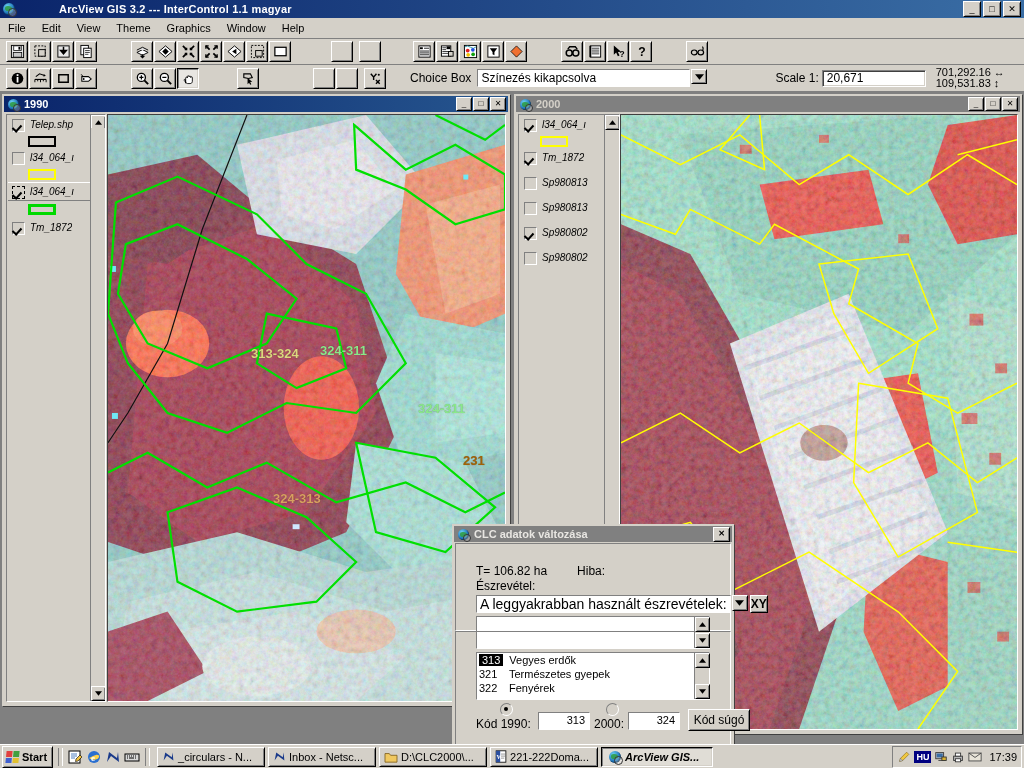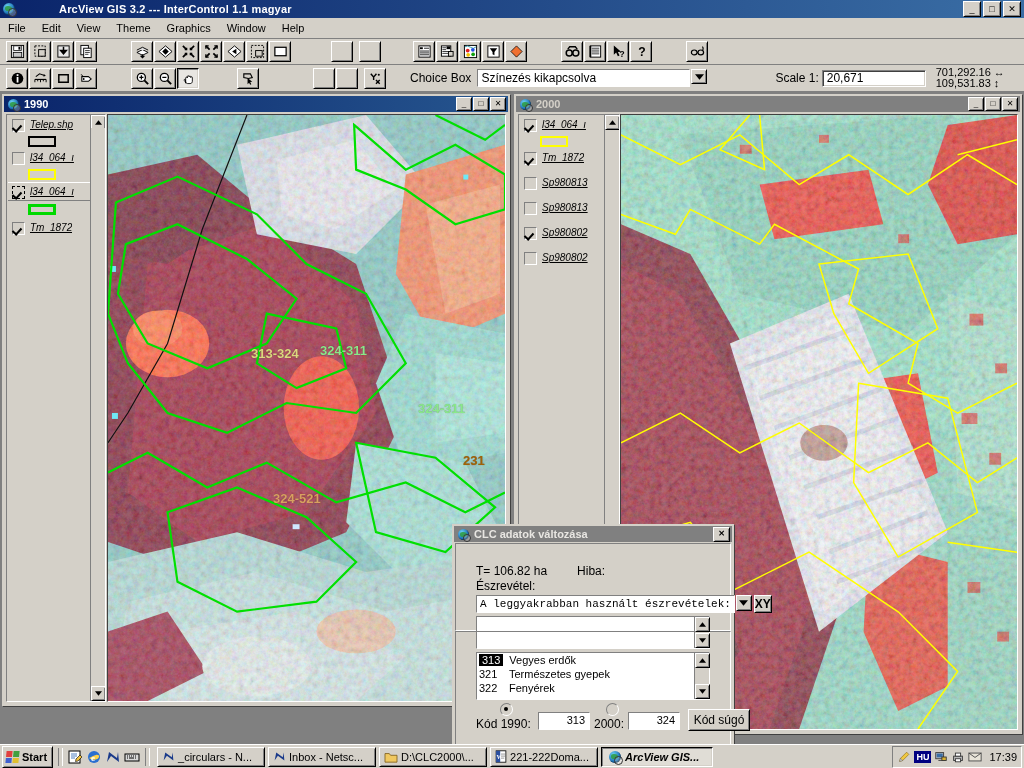--- a/index.html
+++ b/index.html
@@ -82,21 +82,21 @@
   .wt.inactive .wlabel{color:#d4d0c8;}
   .wt .wbtns{margin-left:auto;display:flex;gap:1px;padding-right:1px;}
   .wsys{width:14px;height:12px;background:#d4d0c8;
     border:1px solid;border-color:#fff #000 #000 #fff;
     box-shadow:inset 1px 1px 0 #d4d0c8,inset -1px -1px 0 #808080;
     display:flex;align-items:center;justify-content:center;font-size:8px;line-height:8px;}
 
   
   .toc{position:absolute;left:2px;top:18px;bottom:2px;background:#d4d0c8;
     border:1px solid;border-color:#808080 #fff #fff #808080;overflow:hidden;}
-  .tocinner{position:absolute;left:1px;top:1px;right:14px;bottom:1px;background:#d4d0c8;text-decoration:underline;}
+  .tocinner{position:absolute;left:1px;top:1px;right:14px;bottom:1px;background:#d4d0c8;}
   .layer{display:flex;align-items:flex-start;padding:3px 2px 1px 4px;position:relative;}
   .layer.sel{background:#d4d0c8;border-top:1px solid #fff;border-bottom:1px solid #808080;}
   .chk{width:11px;height:11px;background:#d4d0c8;
     border:1px solid;border-color:#808080 #fff #fff #808080;
     margin-right:5px;position:relative;flex:none;}
   .layer.sel .chk{border:1px dashed #000;background:#d4d0c8;}
   .chk.on:after{content:"";position:absolute;left:1px;top:3px;width:4px;height:7px;
     border:solid #000;border-width:0 2px 2px 0;transform:rotate(42deg);}
   .lname{font-size:10px;font-style:italic;color:#000;white-space:nowrap;
     overflow:hidden;line-height:11px;}
@@ -591,21 +591,21 @@
             <path d="M0 360 L40 340 L100 375 L160 350 L230 390 L300 370 L360 400 L400 380"></path>
             <path d="M60 400 L130 375 L200 405 L250 450 L210 490 L130 500 L70 470 Z"></path>
             <path d="M250 330 L330 345 L390 395 L340 440 L270 420 Z"></path>
           </g>
         </svg>
 
         <div class="maplabel" style="left:212px;top:228px;color:#8ae88a;">324-311</div>
         <div class="maplabel" style="left:310px;top:286px;color:#8ae88a;">324-311</div>
         <div class="maplabel" style="left:143px;top:231px;color:#dcd87e;">313-324</div>
         <div class="maplabel" style="left:355px;top:338px;color:#a16207;">231</div>
-        <div class="maplabel" style="left:165px;top:376px;color:#d8a060;">324-521</div>
+        <div class="maplabel" style="left:165px;top:376px;color:#d8a060;">324-313</div>
       </div>
     </div>
 
     <div class="win" style="left:514px;top:2px;width:508px;height:640px;">
       <div class="wt inactive">
         <span class="appicon" style="width:13px;height:13px;">
           <span class="globe" style="width:11px;height:11px;"></span>
             <span class="magn" style="width:6px;height:6px;"></span>
         </span>
         <span class="wlabel">2000</span>
@@ -747,21 +747,21 @@
 
       <div class="dgroup" style="height:88px;box-sizing:border-box;">
         <div style="display:flex;font-size:12px;line-height:14px;">
           <span>T= 106.82 ha</span>
           <span style="margin-left:30px;">Hiba:</span>
         </div>
         <div style="font-size:12px;line-height:14px;margin-top:1px;">Észrevétel:</div>
 
         <div style="display:flex;margin-top:2px;">
           <span class="combo" style="flex:1;height:18px;">
-            <span class="ctext" style="font-size:11px;line-height:14px;font-family:Liberation Mono, monospace;">A leggyakrabban használt észrevételek:</span>
+            <span class="ctext" style="font-size:14px;line-height:14px;">A leggyakrabban használt észrevételek:</span>
             <span class="btn carrow" style="height:16px;">
               <svg width="9" height="6" viewBox="0 0 10 6">
                   <path d="M0 0h10L5 6z" fill="#000"></path>
                 </svg>
             </span>
           </span>
           <span class="btn" style="width:26px;height:18px;margin-left:2px;font-weight:bold;font-size:12px;">XY</span>
         </div>
 
         <div class="lstbox" style="height:33px;margin-top:3px;">

